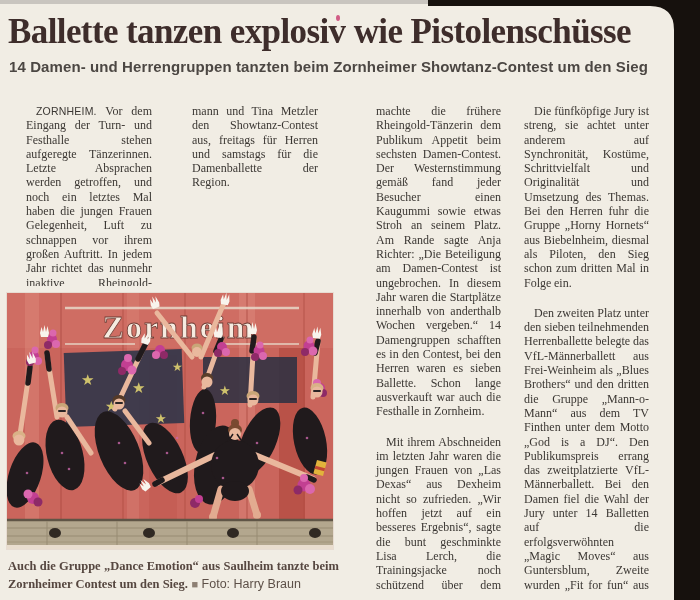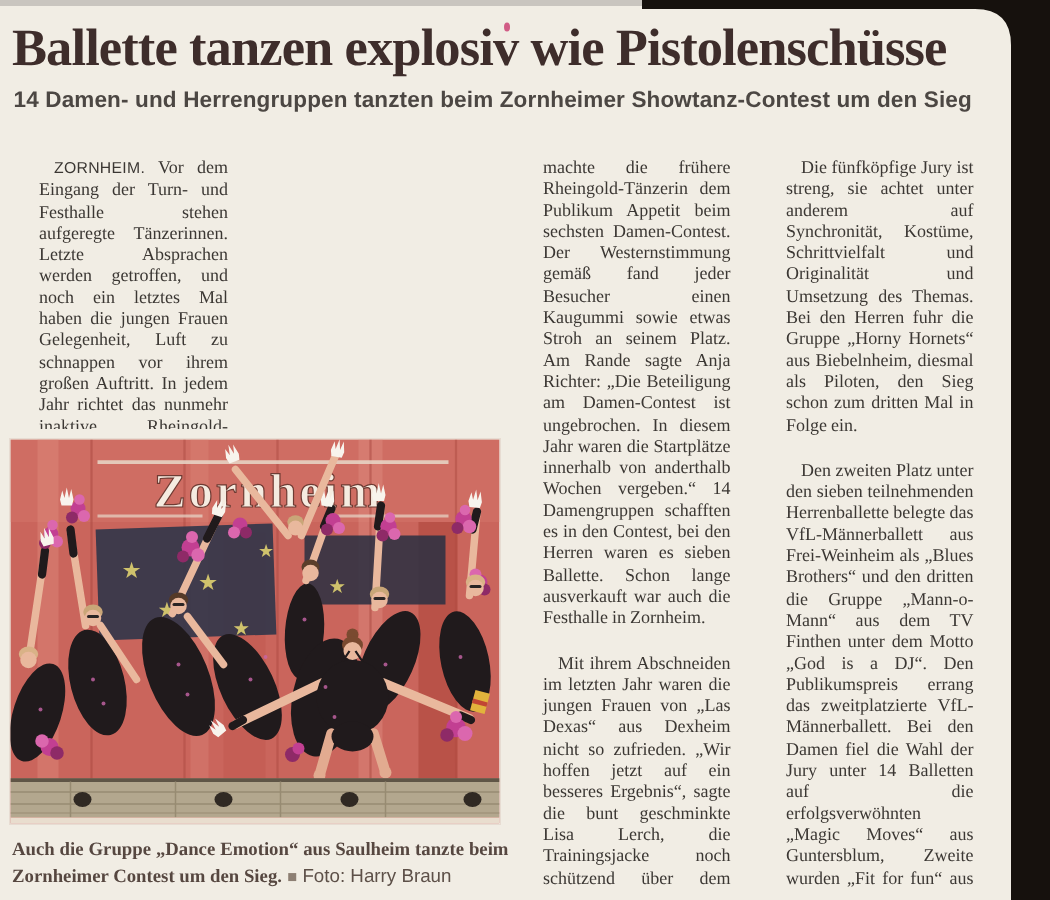--- a/index.html
+++ b/index.html
@@ -23,21 +23,21 @@
     color:#4c4743;letter-spacing:0.1px;
   }
   .col{
     position:absolute;top:88px;font-size:12px;line-height:14.3px;color:#3b3733;
     text-align:justify;overflow:hidden;
   }
   .col .para{margin:16px;hyphens:auto;-webkit-hyphens:auto;word-spacing:-0.3px;}
   .col .para.indent{text-indent:10px;}
   .col1{left:10px;width:158px;height:198px;}
   .col2{left:176px;width:158px;height:198px;}
-  .col3{left:346px;width:157px;height:506px;}
+  .col3{left:360px;width:157px;height:506px;}
   .col4{left:508px;width:157px;height:506px;}
   .dateline{font-family:"Liberation Sans",sans-serif;font-size:10.5px;letter-spacing:0.2px;color:#3b3733;}
   .author-line{margin:1px 0 0 0;text-align:right;}
   .author{font-family:"Liberation Sans",sans-serif;font-weight:bold;font-size:12px;color:#443f3b;}
   .photo{
     position:absolute;left:7px;top:293px;width:326px;height:256px;margin:0;padding:0;
     box-shadow:0 0 0 1px #e7dcd2;
   }
   .caption{
     position:absolute;left:8px;top:557px;width:331px;
@@ -56,20 +56,21 @@
   <div class="scan-gray"></div>
 
   <h1 class="headline">Ballette tanzen explosiv wie Pistolenschüsse</h1>
   <h2 class="subheadline">14 Damen- und Herrengruppen tanzten beim Zornheimer Showtanz-Contest um den Sieg</h2>
 
   <div class="col col1">
     <p class="para indent"><span class="dateline">ZORNHEIM.</span> <span>Vor dem Eingang der Turn- und Festhalle stehen aufgeregte Tänzerinnen. Letzte Absprachen werden getroffen, und noch ein letztes Mal haben die jungen Frauen Gelegenheit, Luft zu schnappen vor ihrem großen Auftritt. In jedem Jahr richtet das nunmehr inaktive Rheingold-Ballett mit den vier Tänzerinnen Anja Richter, Verena Rottmann, Christine Rott-</span></p>
   </div>
 
   <div class="col col2">
+    <p class="para">mann und Tina Metzler den Showtanz-Contest aus, freitags für Herren und samstags für die Damenballette der Region.</p>
   </div>
 
   <div class="col col3">
     <p class="para">machte die frühere Rheingold-Tänzerin dem Publikum Appetit beim sechsten Damen-Contest. Der Westernstimmung gemäß fand jeder Besucher einen Kaugummi sowie etwas Stroh an seinem Platz. Am Rande sagte Anja Richter: „Die Beteiligung am Damen-Contest ist ungebrochen. In diesem Jahr waren die Startplätze innerhalb von anderthalb Wochen vergeben.“ 14 Damengruppen schafften es in den Contest, bei den Herren waren es sieben Ballette. Schon lange ausverkauft war auch die Festhalle in Zornheim.</p>
     <p class="para indent">Mit ihrem Abschneiden im letzten Jahr waren die jungen Frauen von „Las Dexas“ aus Dexheim nicht so zufrieden. „Wir hoffen jetzt auf ein besseres Ergebnis“, sagte die bunt geschminkte Lisa Lerch, die Trainingsjacke noch schützend über dem dünnen Dress. Die Teilnahme aber habe sich auf jeden Fall gelohnt, nun achte man mehr auf bestimmte Details und trainiere hart. Dennoch dürfte die Gruppe enttäuscht gewesen sein, nahm sie doch wieder einen der letzten Plätze ein.</p>
   </div>
 
   <div class="col col4">
     <p class="para indent">Die fünfköpfige Jury ist streng, sie achtet unter anderem auf Synchronität, Kostüme, Schrittvielfalt und Originalität und Umsetzung des Themas. Bei den Herren fuhr die Gruppe „Horny Hornets“ aus Biebelnheim, diesmal als Piloten, den Sieg schon zum dritten Mal in Folge ein.</p>
     <p class="para indent">Den zweiten Platz unter den sieben teilnehmenden Herrenballette belegte das VfL-Männerballett aus Frei-Weinheim als „Blues Brothers“ und den dritten die Gruppe „Mann-o-Mann“ aus dem TV Finthen unter dem Motto „God is a DJ“. Den Publikumspreis errang das zweitplatzierte VfL-Männerballett. Bei den Damen fiel die Wahl der Jury unter 14 Balletten auf die erfolgsverwöhnten „Magic Moves“ aus Guntersblum, Zweite wurden „Fit for fun“ aus Finthen und Dritte die „Sweet Diamonds“ aus Oppenheim. Sie überzeugten auch die Zuschauer und erhielten von ihnen den Publikumspreis. Den Erlös aus der Veranstaltung will das Rheingold-Ballett in diesem Jahr dem Tierschutz zukommen lassen.</p>

